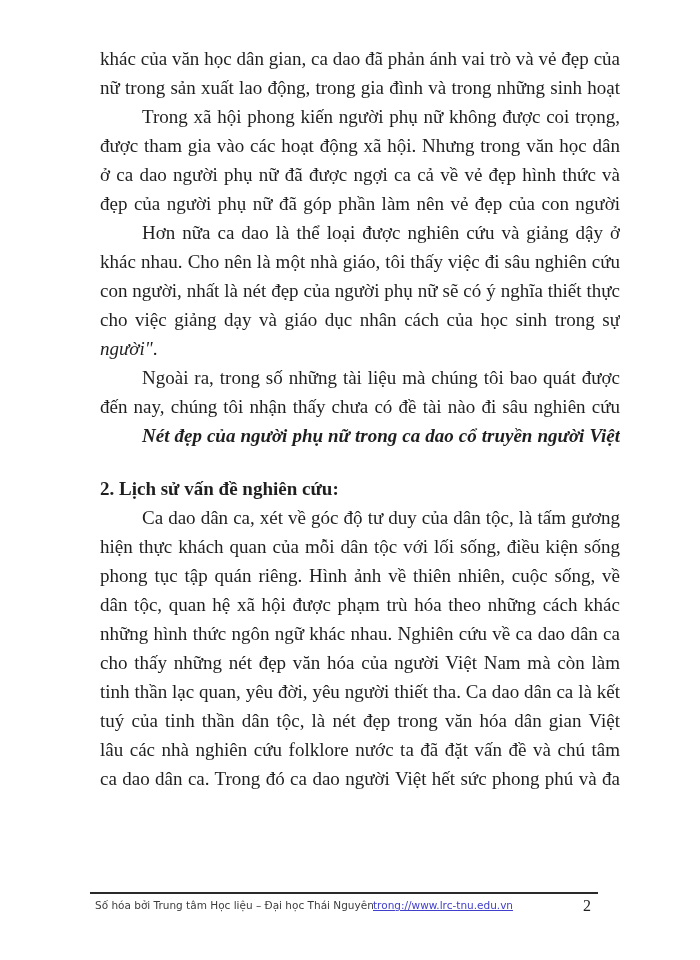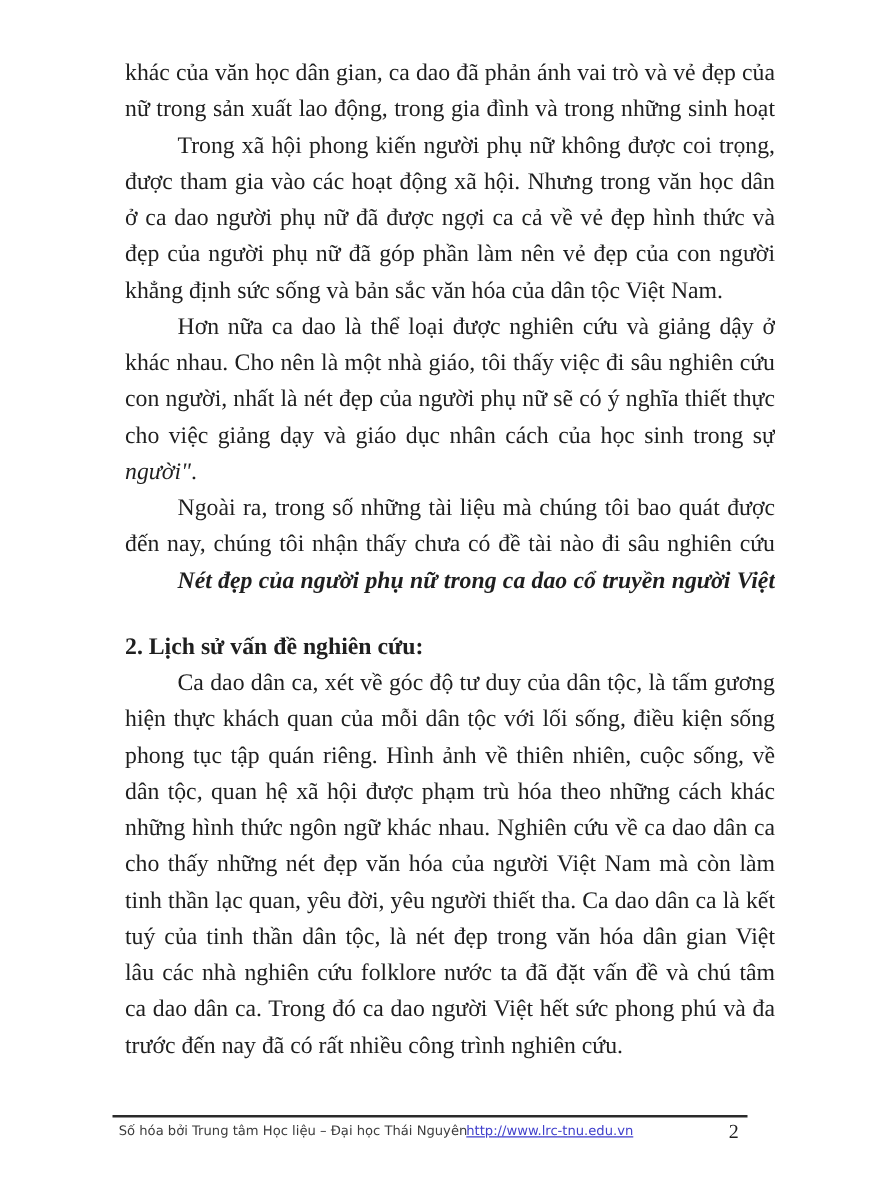--- a/index.html
+++ b/index.html
@@ -94,21 +94,20 @@
   <div class="text-block">
       <div class="para body">
         <div class="line"><span>khác của văn học dân gian, ca dao đã phản ánh vai trò và vẻ đẹp của người phụ</span></div>
         <div class="line"><span>nữ trong sản xuất lao động, trong gia đình và trong những sinh hoạt văn hóa</span></div>
       </div>
       <div class="para body">
         <div class="line indent"><span>Trong xã hội phong kiến người phụ nữ không được coi trọng, họ không</span></div>
         <div class="line"><span>được tham gia vào các hoạt động xã hội. Nhưng trong văn học dân gian, nhất là</span></div>
         <div class="line"><span>ở ca dao người phụ nữ đã được ngợi ca cả về vẻ đẹp hình thức và tâm hồn. Vẻ</span></div>
         <div class="line"><span>đẹp của người phụ nữ đã góp phần làm nên vẻ đẹp của con người Việt Nam,</span></div>
-        <div class="line last"><span>khẳng định sức sống và bản sắc văn hóa của dân tộc Việt Nam.</span></div>
       </div>
       <div class="para body">
         <div class="line indent"><span>Hơn nữa ca dao là thể loại được nghiên cứu và giảng dậy ở nhiều cấp học</span></div>
         <div class="line"><span>khác nhau. Cho nên là một nhà giáo, tôi thấy việc đi sâu nghiên cứu nét đẹp của</span></div>
         <div class="line"><span>con người, nhất là nét đẹp của người phụ nữ sẽ có ý nghĩa thiết thực phục vụ</span></div>
         <div class="line"><span>cho việc giảng dạy và giáo dục nhân cách của học sinh trong sự nghiệp "</span></div>
         <div class="line last"><span class="seg-i">người"</span><span>.</span></div>
       </div>
       <div class="para body">
         <div class="line indent"><span>Ngoài ra, trong số những tài liệu mà chúng tôi bao quát được từ trước</span></div>
@@ -124,25 +123,24 @@
         <div class="line indent"><span>Ca dao dân ca, xét về góc độ tư duy của dân tộc, là tấm gương bức xạ</span></div>
         <div class="line"><span>hiện thực khách quan của mỗi dân tộc với lối sống, điều kiện sống và những</span></div>
         <div class="line"><span>phong tục tập quán riêng. Hình ảnh về thiên nhiên, cuộc sống, về truyền thống</span></div>
         <div class="line"><span>dân tộc, quan hệ xã hội được phạm trù hóa theo những cách khác nhau, bằng</span></div>
         <div class="line"><span>những hình thức ngôn ngữ khác nhau. Nghiên cứu về ca dao dân ca không chỉ</span></div>
         <div class="line"><span>cho thấy những nét đẹp văn hóa của người Việt Nam mà còn làm nổi bật lên</span></div>
         <div class="line"><span>tinh thần lạc quan, yêu đời, yêu người thiết tha. Ca dao dân ca là kết tinh thuần</span></div>
         <div class="line"><span>tuý của tinh thần dân tộc, là nét đẹp trong văn hóa dân gian Việt Nam. Do đó từ</span></div>
         <div class="line"><span>lâu các nhà nghiên cứu folklore nước ta đã đặt vấn đề và chú tâm nghiên cứu về</span></div>
         <div class="line"><span>ca dao dân ca. Trong đó ca dao người Việt hết sức phong phú và đa dạng, nên từ</span></div>
-        <div class="line last"><span>trước đến nay đã có rất nhiều công trình nghiên cứu.</span></div>
       </div>
     </div>
 
   <div class="footer-rule"></div>
 
   <div class="footer">
     <span class="footer-left">Số hóa bởi Trung tâm Học liệu – Đại học Thái Nguyên</span>
-    <a class="footer-link" style="color: rgb(64, 64, 204);">http://www.lrc-tnu.edu.vn</a>
+    <a class="footer-link" style="color: rgb(64, 64, 204);">trong://www.lrc-tnu.edu.vn</a>
     <span class="footer-page">2</span>
   </div>
 
 </div>
 
 </body></html>

